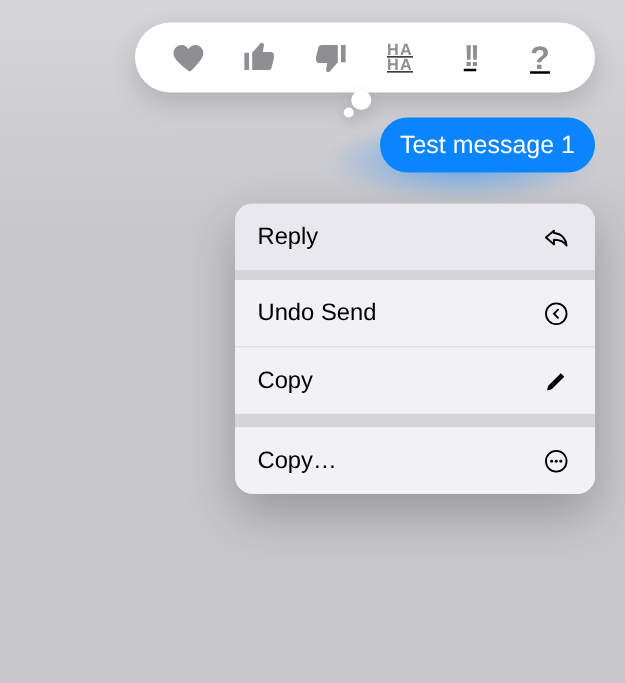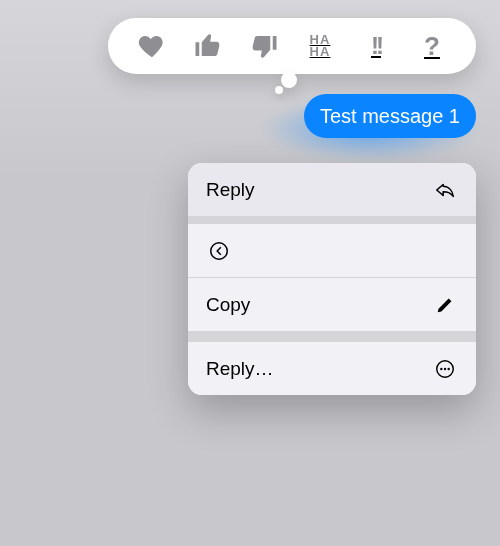--- a/index.html
+++ b/index.html
@@ -146,20 +146,21 @@
   <div class="menu-item highlight">
     <span>Reply</span>
     <span class="glyph">
       <svg viewBox="0 0 24 24">
           <path d="M10 6L3 12l7 6v-4c5 0 9 2 11 5-0.5-5.5-4-10.5-11-11V6z" fill="none" stroke="#000" stroke-width="1.7" stroke-linejoin="round"></path>
         </svg>
     </span>
   </div>
   <div class="menu-gap"></div>
   <div class="menu-item">
+    <span>Undo Send</span>
     <span class="glyph">
       <svg viewBox="0 0 24 24">
           <circle cx="12" cy="12" r="9"></circle>
           <path d="M14 8l-4 4 4 4M10 12h0"></path>
         </svg>
     </span>
   </div>
   <div class="menu-sep"></div>
   <div class="menu-item">
     <span>Copy</span>
@@ -167,21 +168,21 @@
       <svg viewBox="0 0 24 24">
           <path d="M4 20l1-4L16 5l3 3L8 19l-4 1z" fill="#000" stroke="none"></path>
         </svg>
     </span>
   </div>
   <div class="menu-gap"></div>
   <div class="menu-sep"></div>
   <div class="menu-sep"></div>
   <div class="menu-sep"></div>
   <div class="menu-item">
-    <span>Reply…</span>
+    <span>Copy…</span>
     <span class="glyph">
       <svg viewBox="0 0 24 24">
           <circle cx="12" cy="12" r="9"></circle>
           <circle cx="8" cy="12" r="1.3" fill="#000" stroke="none"></circle>
           <circle cx="12" cy="12" r="1.3" fill="#000" stroke="none"></circle>
           <circle cx="16" cy="12" r="1.3" fill="#000" stroke="none"></circle>
         </svg>
     </span>
   </div>
 </div>

